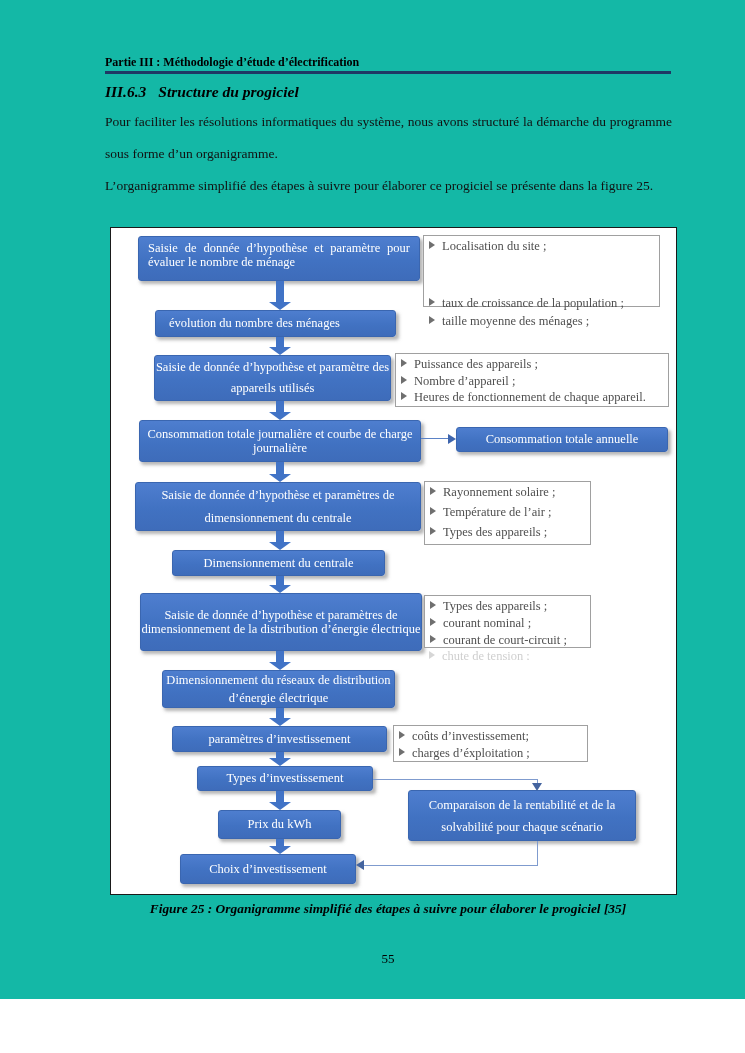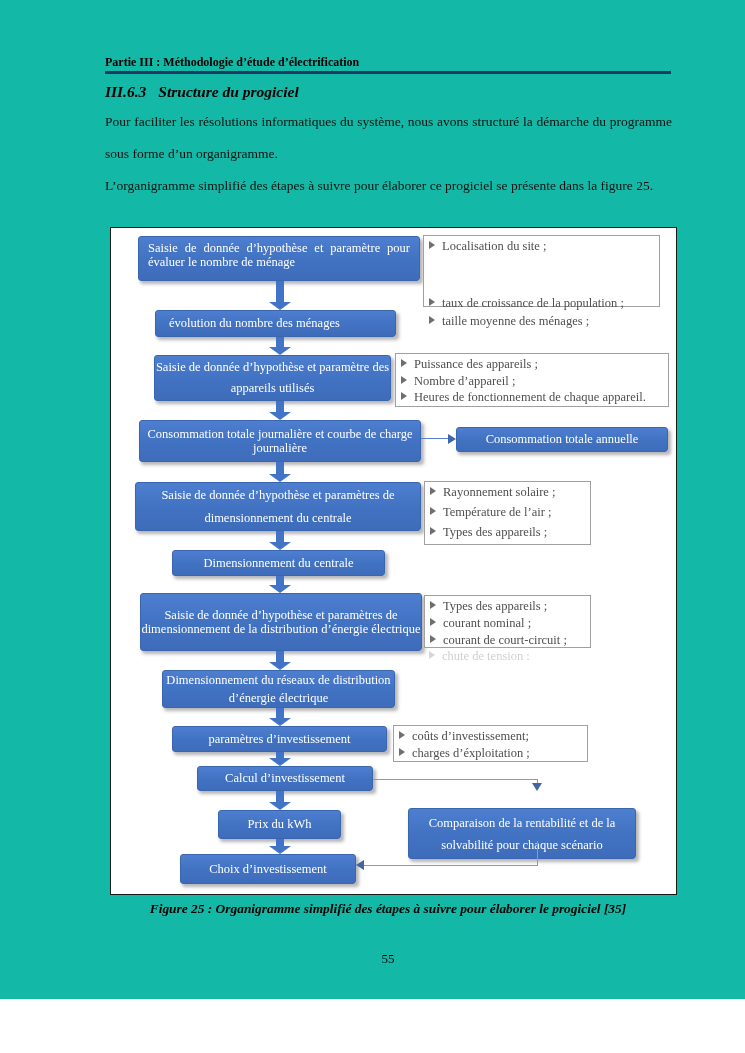--- a/index.html
+++ b/index.html
@@ -25,21 +25,21 @@
   .fbox{
     position:absolute;box-sizing:border-box;border-radius:3px;
     background:linear-gradient(180deg,#4e7ecf 0%,#4172c2 55%,#3e6cba 100%);
     border:1px solid #3a66b0;color:#ffffff;
     box-shadow:2.5px 3px 3.5px rgba(120,120,120,.55);
     font-size:12.5px;display:flex;align-items:center;justify-content:center;
     text-align:center;line-height:19px;
   }
   .fbox.justify{display:block;text-align:justify;padding:4px 9px 0 9px;}
   .fbox.leftpad{justify-content:flex-start;padding-left:13px;text-align:left;}
-  .lh21{line-height:21px;} .lh22{line-height:22px;margin-top:18px;} .lh23{line-height:23px;}
+  .lh21{line-height:21px;} .lh22{line-height:22px;} .lh23{line-height:23px;}
   .lh18{line-height:18px;} .lh19{line-height:14px;}
 
   
   .slist{position:absolute;box-sizing:border-box;border:1px solid #a0a0a0;background:#fff;
          color:#4f4f4f;font-size:12.5px;padding:3px 4px 8px 5px;}
   .sli{display:flex;align-items:baseline;}
   .tri{flex:0 0 auto;width:0;height:0;border-left:6px solid #6f6f6f;border-top:4px solid transparent;
        border-bottom:4px solid transparent;margin-right:7px;position:relative;top:-1px;}
   .slt{white-space:nowrap;}
   .ghost{opacity:.28;color:#4f4f4f;font-size:12.5px;padding-left:5px;}
@@ -95,21 +95,21 @@
   <div class="fbox lh23" style="left:135px;top:482px;width:286px;height:49px;">Saisie de donnée d’hypothèse et paramètres de dimensionnement du centrale</div>
 
   <div class="fbox" style="left:172px;top:550px;width:213px;height:26px;">Dimensionnement du centrale</div>
 
   <div class="fbox lh19" style="left:140px;top:593px;width:282px;height:58px;">Saisie de donnée d’hypothèse et paramètres de dimensionnement  de la distribution d’énergie électrique</div>
 
   <div class="fbox lh18" style="left:162px;top:670px;width:233px;height:38px;">Dimensionnement du réseaux de distribution d’énergie électrique</div>
 
   <div class="fbox" style="left:172px;top:726px;width:215px;height:26px;">paramètres d’investissement</div>
 
-  <div class="fbox" style="left:197px;top:766px;width:176px;height:25px;">Calcul d’investissement</div>
+  <div class="fbox" style="left:197px;top:766px;width:176px;height:25px;">Types d’investissement</div>
 
   <div class="fbox lh22" style="left:408px;top:790px;width:228px;height:51px;">Comparaison de la rentabilité et de la solvabilité pour chaque scénario</div>
 
   <div class="fbox" style="left:218px;top:810px;width:123px;height:29px;">Prix du kWh</div>
 
   <div class="fbox" style="left:180px;top:854px;width:176px;height:30px;">Choix d’investissement</div>
 
   <div class="slist" style="left:423px;top:235px;width:237px;height:72px;">
     <div class="sli" style="height:18px;">
         <span class="tri"></span>

